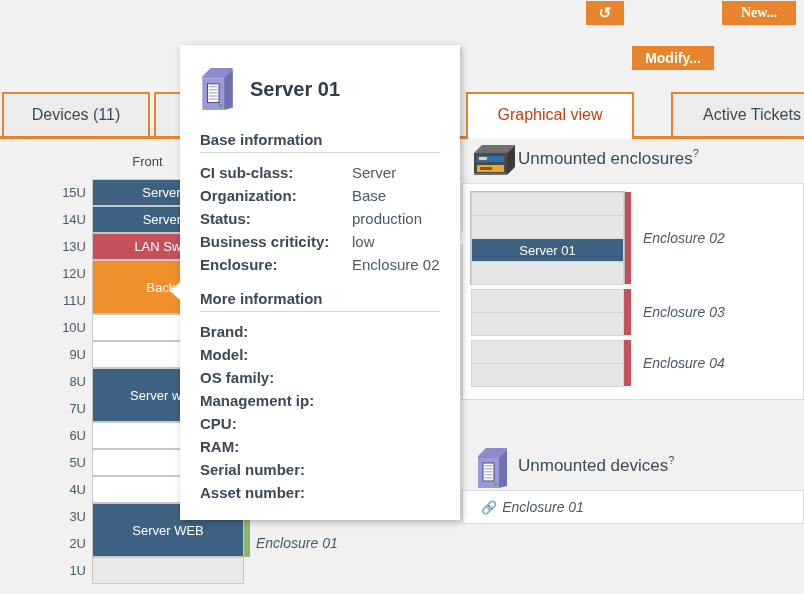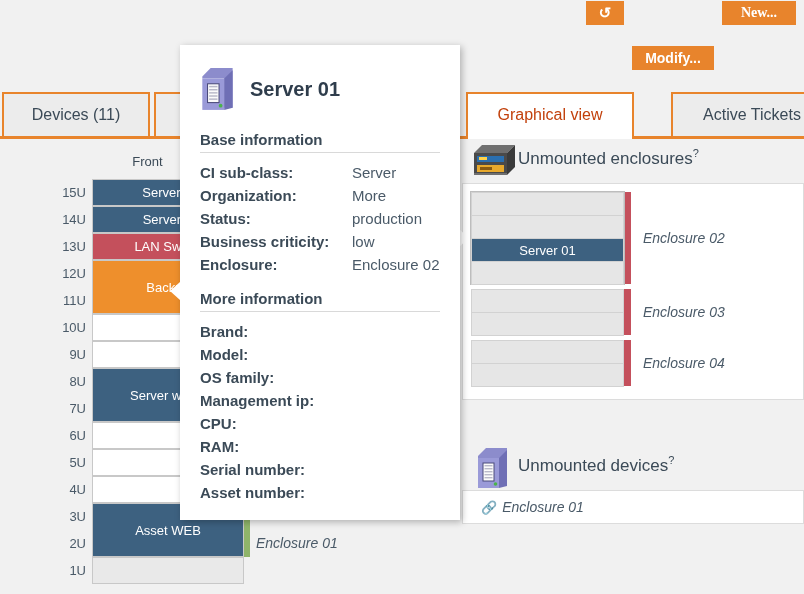--- a/index.html
+++ b/index.html
@@ -210,21 +210,21 @@
           <div class="rack-slot" style="top: 0px; height: 27px; background: rgb(61, 97, 128);">Server C</div>
           <div class="rack-slot" style="top: 27px; height: 27px; background: rgb(61, 97, 128);">Server B</div>
           <div class="rack-slot" style="top: 54px; height: 27px; background: rgb(196, 80, 92);">LAN Switch</div>
           <div class="rack-slot" style="top: 81px; height: 54px; background: rgb(238, 143, 44);">Backup</div>
           <div class="rack-slot empty" style="top: 135px; height: 27px; background: rgb(255, 255, 255);"></div>
           <div class="rack-slot empty" style="top: 162px; height: 27px; background: rgb(255, 255, 255);"></div>
           <div class="rack-slot" style="top: 189px; height: 54px; background: rgb(61, 97, 128);">Server with a</div>
           <div class="rack-slot empty" style="top: 243px; height: 27px; background: rgb(255, 255, 255);"></div>
           <div class="rack-slot empty" style="top: 270px; height: 27px; background: rgb(255, 255, 255);"></div>
           <div class="rack-slot empty" style="top: 297px; height: 27px; background: rgb(255, 255, 255);"></div>
-          <div class="rack-slot" style="top: 324px; height: 54px; background: rgb(61, 97, 128);">Asset WEB</div>
+          <div class="rack-slot" style="top: 324px; height: 54px; background: rgb(61, 97, 128);">Server WEB</div>
           <div class="rack-slot filler" style="top: 378px; height: 27px; background: rgb(233, 233, 233);"></div>
         </div>
       <div class="rack-edge" id="rack-edge" style="top: 40px; height: 378px;"></div>
       <div class="rack-encl-label" id="rack-encl-label" style="top: 396px;">Enclosure 01</div>
     </div>
 
     <div class="right-col">
 
       <div class="panel-head">
         <span style="position:absolute;left:8px;top:4px;">
@@ -319,21 +319,21 @@
       <span class="popup-title">Server 01</span>
     </div>
     <div class="popup-section">Base information</div>
     <div id="popup-base">
         <div class="kv">
           <div class="k">CI sub-class:</div>
           <div class="v">Server</div>
         </div>
         <div class="kv">
           <div class="k">Organization:</div>
-          <div class="v">More</div>
+          <div class="v">Base</div>
         </div>
         <div class="kv">
           <div class="k">Status:</div>
           <div class="v">production</div>
         </div>
         <div class="kv">
           <div class="k">Business criticity:</div>
           <div class="v">low</div>
         </div>
         <div class="kv">

